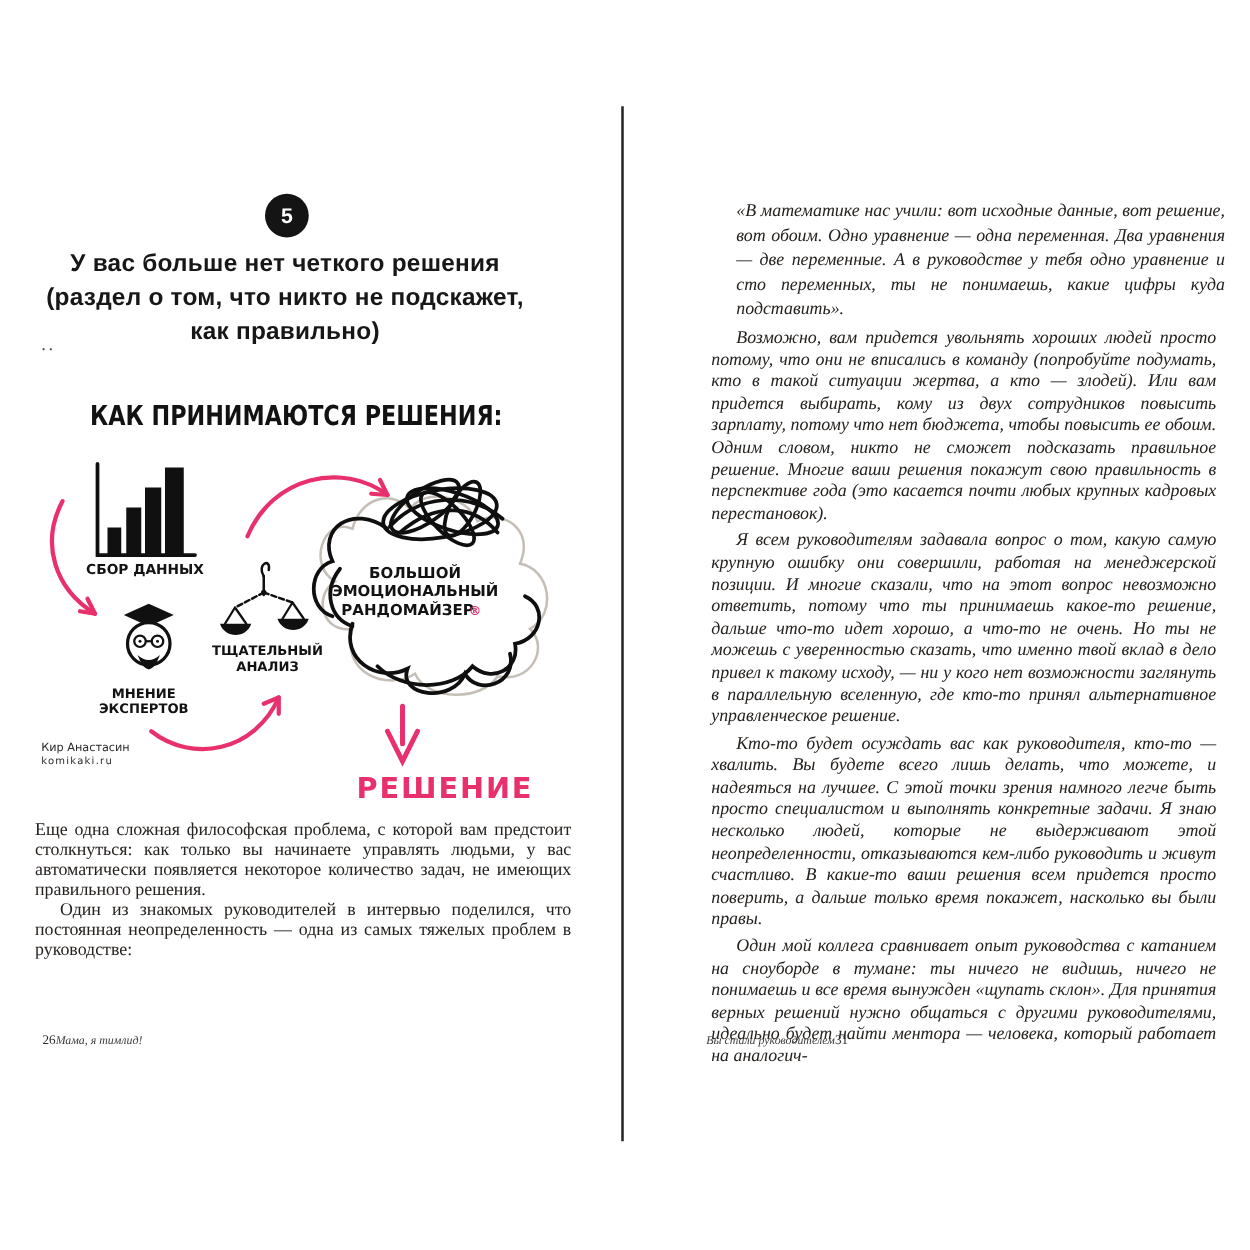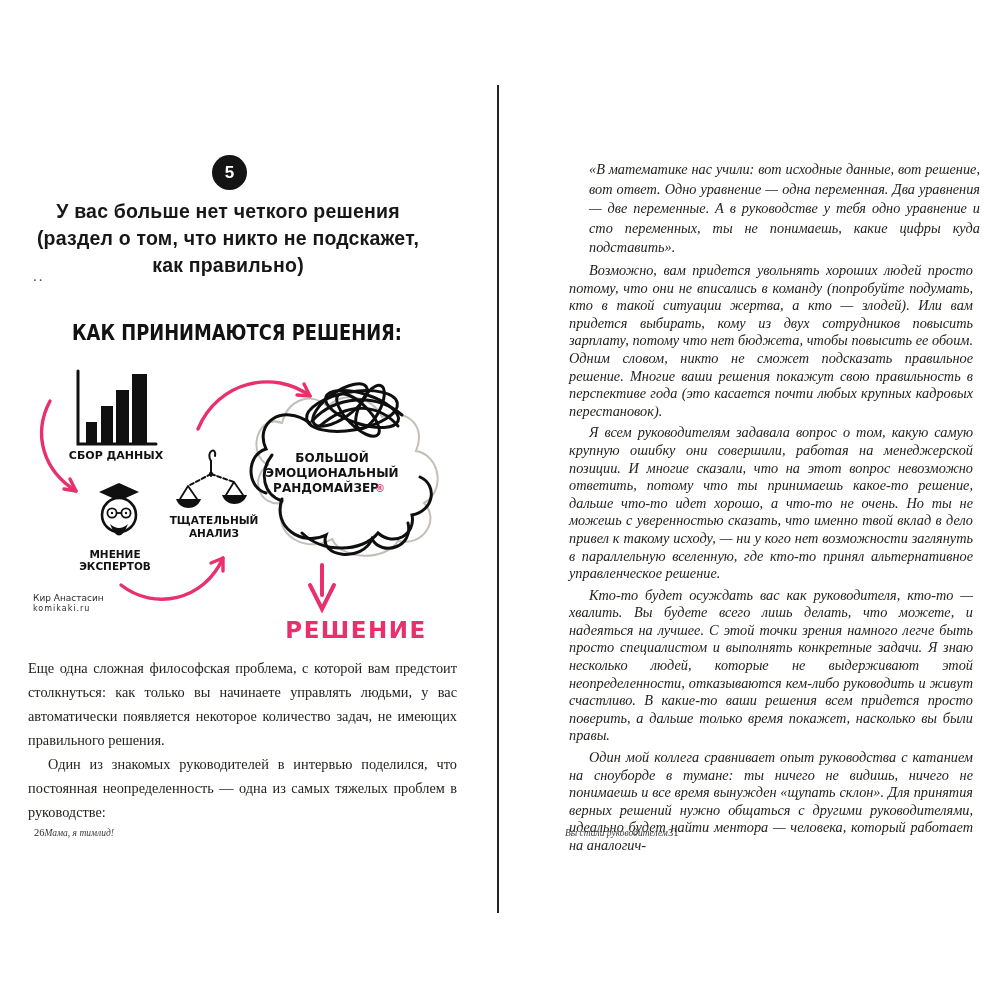--- a/index.html
+++ b/index.html
@@ -18,21 +18,21 @@
   .heading{
     position:absolute;left:8px;top:198px;width:440px;text-align:center;
     font-family:"Liberation Sans", sans-serif;font-weight:700;font-size:19.5px;
     line-height:27px;color:#171717;letter-spacing:.2px;
   }
   .stray-mark{position:absolute;left:33px;top:268px;font-size:15px;letter-spacing:2px;color:#4a4a4a;}
   .illustration{position:absolute;left:20px;top:295px;width:460px;height:360px;}
 
   .body-left{
     position:absolute;left:28px;top:656px;width:429px;
-    font-size:14.3px;line-height:24px;text-align:justify;color:#25211e;
+    font-size:14.3px;line-height:16px;text-align:justify;color:#25211e;
   }
   .body-left p{margin:0;}
   .indent{text-indent:20px;}
 
   .footer{position:absolute;top:827px;display:flex;align-items:baseline;}
   .footer-left{left:34px;width:423px;}
   .footer-right{left:565px;width:400px;}
   .page-num{font-size:10.5px;color:#2c2c2c;font-family:"Liberation Serif", serif;}
   .running-title{font-size:9.5px;font-style:italic;color:#3b3b3b;}
 
@@ -152,21 +152,21 @@
 <div class="body-left">
   <p>Еще одна сложная философская проблема, с которой вам предстоит столкнуться: как только вы начинаете управлять людьми, у вас автоматически появляется некоторое количество задач, не имеющих правильного решения.</p>
   <p class="indent">Один из знакомых руководителей в интервью поделился, что постоянная неопределенность — одна из самых тяжелых проблем в руководстве:</p>
 </div>
 
 <div class="footer footer-left">
   <span class="page-num">26</span>
   <span class="running-title">Мама, я тимлид!</span>
 </div>
 
-<div class="quote">«В математике нас учили: вот исходные данные, вот решение, вот ответ. Одно уравнение — одна переменная. Два уравнения — две переменные. А в руководстве у тебя одно уравнение и сто переменных, ты не понимаешь, какие цифры куда подставить».</div>
+<div class="quote">«В математике нас учили: вот исходные данные, вот решение, вот обоим. Одно уравнение — одна переменная. Два уравнения — две переменные. А в руководстве у тебя одно уравнение и сто переменных, ты не понимаешь, какие цифры куда подставить».</div>
 
 <div class="body-right">
   <p>Возможно, вам придется увольнять хороших людей просто потому, что они не вписались в команду (попробуйте подумать, кто в такой ситуации жертва, а кто — злодей). Или вам придется выбирать, кому из двух сотрудников повысить зарплату, потому что нет бюджета, чтобы повысить ее обоим. Одним словом, никто не сможет подсказать правильное решение. Многие ваши решения покажут свою правильность в перспективе года (это касается почти любых крупных кадровых перестановок).</p>
   <p>Я всем руководителям задавала вопрос о том, какую самую крупную ошибку они совершили, работая на менеджерской позиции. И многие сказали, что на этот вопрос невозможно ответить, потому что ты принимаешь какое-то решение, дальше что-то идет хорошо, а что-то не очень. Но ты не можешь с уверенностью сказать, что именно твой вклад в дело привел к такому исходу, — ни у кого нет возможности заглянуть в параллельную вселенную, где кто-то принял альтернативное управленческое решение.</p>
   <p>Кто-то будет осуждать вас как руководителя, кто-то — хвалить. Вы будете всего лишь делать, что можете, и надеяться на лучшее. С этой точки зрения намного легче быть просто специалистом и выполнять конкретные задачи. Я знаю несколько людей, которые не выдерживают этой неопределенности, отказываются кем-либо руководить и живут счастливо. В какие-то ваши решения всем придется просто поверить, а дальше только время покажет, насколько вы были правы.</p>
   <p>Один мой коллега сравнивает опыт руководства с катанием на сноуборде в тумане: ты ничего не видишь, ничего не понимаешь и все время вынужден «щупать склон». Для принятия верных решений нужно общаться с другими руководителями, идеально будет найти ментора — человека, который работает на аналогич-</p>
 </div>
 
 <div class="footer footer-right">
   <span class="running-title">Вы стали руководителем</span>

